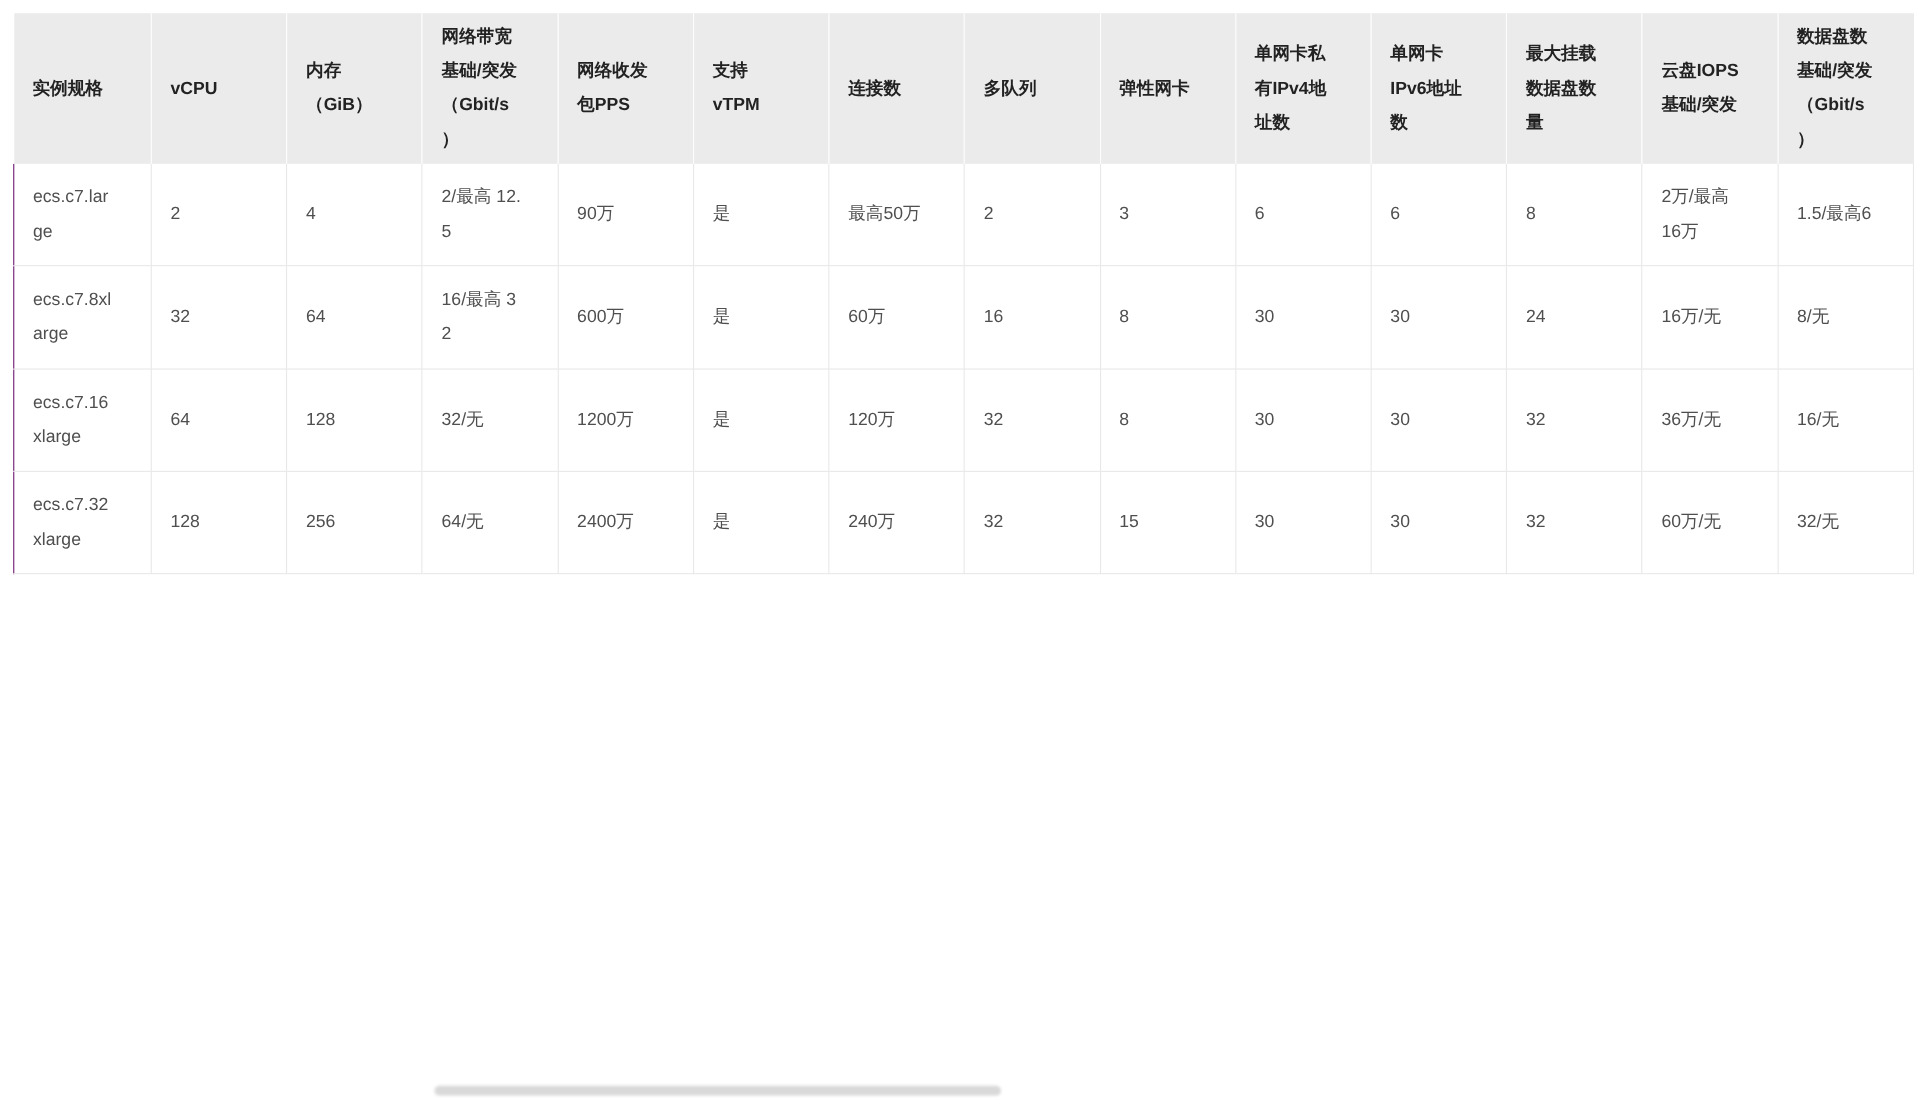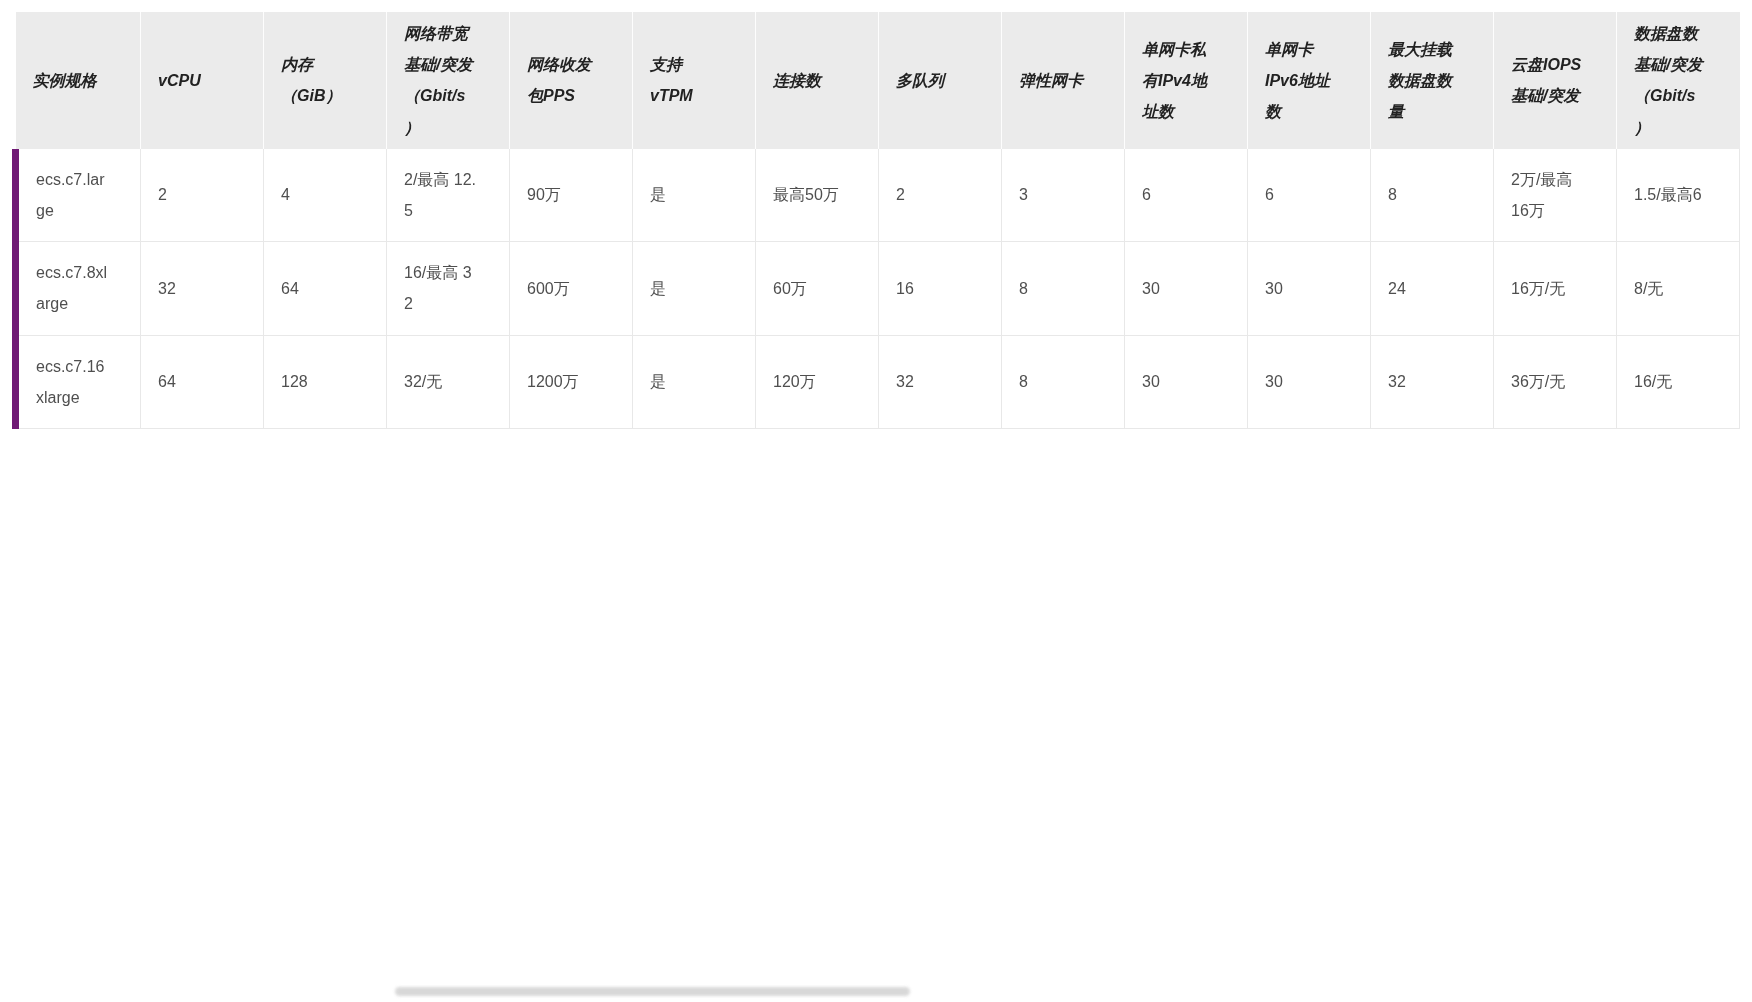--- a/index.html
+++ b/index.html
@@ -27,38 +27,37 @@
     background: #ebebeb;
     color: #222222;
     font-size: 16px;
     font-weight: 700;
     text-align: left;
     vertical-align: middle;
     padding: 6px 32px 6px 17px;
     line-height: 1.95;
     white-space: pre-line;
     border-left: 1px solid rgba(255,255,255,0.9);
-    font-style: italic;
   }
   .spec-table th:first-child { border-left: none; }
   .spec-table td {
     color: #4f4f4f;
     font-size: 16px;
     font-weight: 400;
     text-align: left;
     vertical-align: middle;
     padding: 15px 32px 15px 17px;
     line-height: 1.95;
     word-break: break-all;
     overflow-wrap: anywhere;
     border-bottom: 1px solid #e8e8e8;
     border-right: 1px solid #e8e8e8;
     background: #ffffff;
   }
-  .spec-table td:first-child { border-left: 7px solid #701a75; }
+  .spec-table td:first-child { border-left: 1px solid #701a75; }
   .scrollbar-thumb {
     position: absolute;
     left: 395px;
     top: 987px;
     width: 515px;
     height: 9px;
     border-radius: 5px;
     background: #cccccc;
     filter: blur(1.5px);
     opacity: 0.75;
@@ -161,16 +160,32 @@
           <td>是</td>
           <td>120万</td>
           <td>32</td>
           <td>8</td>
           <td>30</td>
           <td>30</td>
           <td>32</td>
           <td>36万/无</td>
           <td>16/无</td>
         </tr>
+        <tr>
+          <td>ecs.c7.32xlarge</td>
+          <td>128</td>
+          <td>256</td>
+          <td>64/无</td>
+          <td>2400万</td>
+          <td>是</td>
+          <td>240万</td>
+          <td>32</td>
+          <td>15</td>
+          <td>30</td>
+          <td>30</td>
+          <td>32</td>
+          <td>60万/无</td>
+          <td>32/无</td>
+        </tr>
       </tbody>
   </table>
   <div class="scrollbar-thumb"></div>
 </div>
 
 </body></html>

